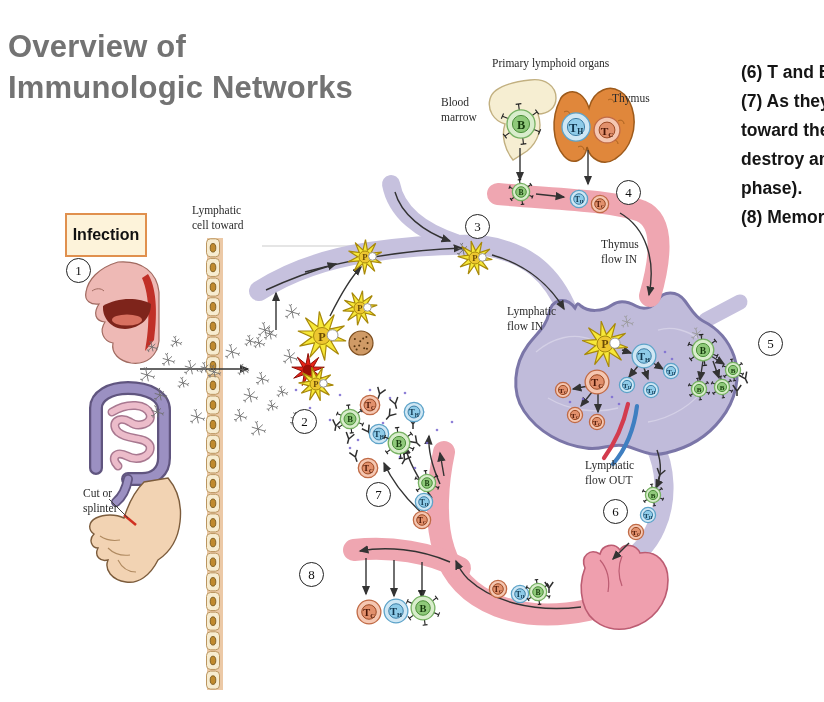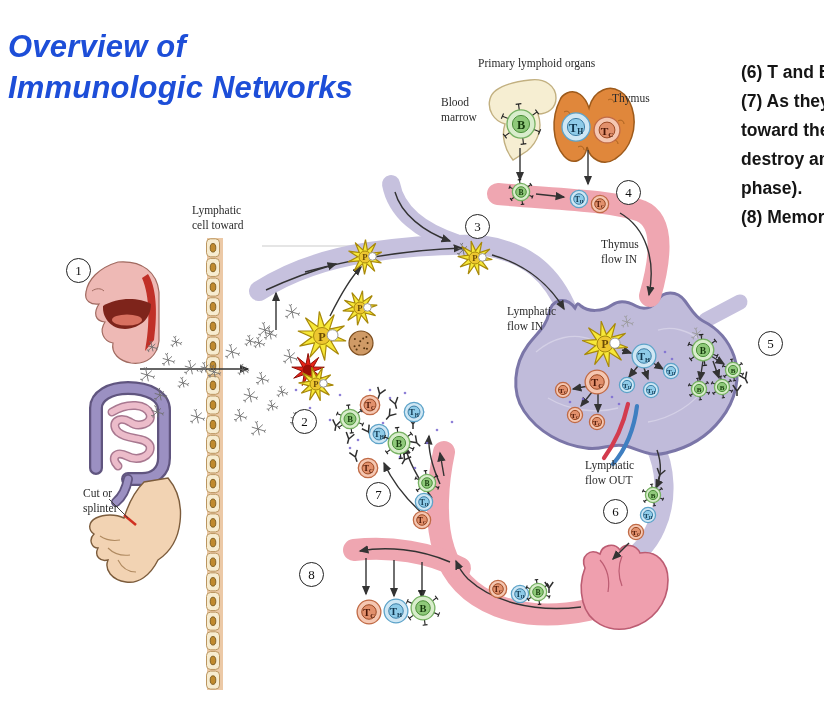--- a/index.html
+++ b/index.html
@@ -733,35 +733,35 @@
           <line x1="418.4964635815861" y1="591.3784158478195" x2="423.2995411111017" y2="590.7817197396848" stroke="#222" stroke-width="1.1"></line>
           <line x1="432.47758688878747" y1="600.836917788725" x2="436.6020922940931" y2="597.7196505301146" stroke="#222" stroke-width="1.1"></line>
           <line x1="435.1429459177223" y1="595.7890309786949" x2="438.0612386704639" y2="599.6502700815342" stroke="#222" stroke-width="1.1"></line>
           <circle cx="423" cy="608" r="11.88" fill="#d9edcc" stroke="#76b162" stroke-width="1.3"></circle>
           <circle cx="423" cy="608" r="7.260000000000001" fill="#8fc97a" stroke="#4c8f3a" stroke-width="1"></circle>
           <text x="423" y="612.18" text-anchor="middle" font-size="10.45" font-weight="bold" fill="#153a0c" font-family="&quot;Liberation Serif&quot;,serif"><tspan>B</tspan></text>
         </g>
       </g>
   </svg>
 
-  <div class="title" id="slide-title" style="color: #1d4ed8; font-style: italic;">
+  <div class="title" id="slide-title" style="color: #737373;">
     <div>Overview of</div>
     <div>Immunologic Networks</div>
   </div>
 
   <div class="notes">
     <div>(6) T and B</div>
     <div>(7) As they</div>
     <div>toward the</div>
     <div>destroy an</div>
     <div>phase).</div>
     <div>(8) Memor</div>
   </div>
 
-  <div class="lbl" style="left:478px;top:56px">Primary lymphoid organs</div>
+  <div class="lbl" style="left:492px;top:56px">Primary lymphoid organs</div>
   <div class="lbl" style="left:441px;top:95px">
     <div>Blood</div>
     <div>marrow</div>
   </div>
   <div class="lbl" style="left:612px;top:91px">Thymus</div>
   <div class="lbl" style="left:192px;top:203px">
     <div>Lymphatic</div>
     <div>cell toward</div>
   </div>
   <div class="lbl" style="left:601px;top:237px">
@@ -774,20 +774,21 @@
   </div>
   <div class="lbl" style="left:585px;top:458px">
     <div>Lymphatic</div>
     <div>flow OUT</div>
   </div>
   <div class="lbl" style="left:83px;top:486px">
     <div>Cut or</div>
     <div>splinter</div>
   </div>
 
+  <div class="infection" id="infection-box" style="background: rgb(253, 243, 218); border-color: rgb(224, 144, 78);">Infection</div>
 
   <div class="step" style="left:66px;top:258px">1</div>
   <div class="step" style="left:292px;top:409px">2</div>
   <div class="step" style="left:465px;top:214px">3</div>
   <div class="step" style="left:616px;top:180px">4</div>
   <div class="step" style="left:758px;top:331px">5</div>
   <div class="step" style="left:603px;top:499px">6</div>
   <div class="step" style="left:366px;top:482px">7</div>
   <div class="step" style="left:299px;top:562px">8</div>
 </div>

